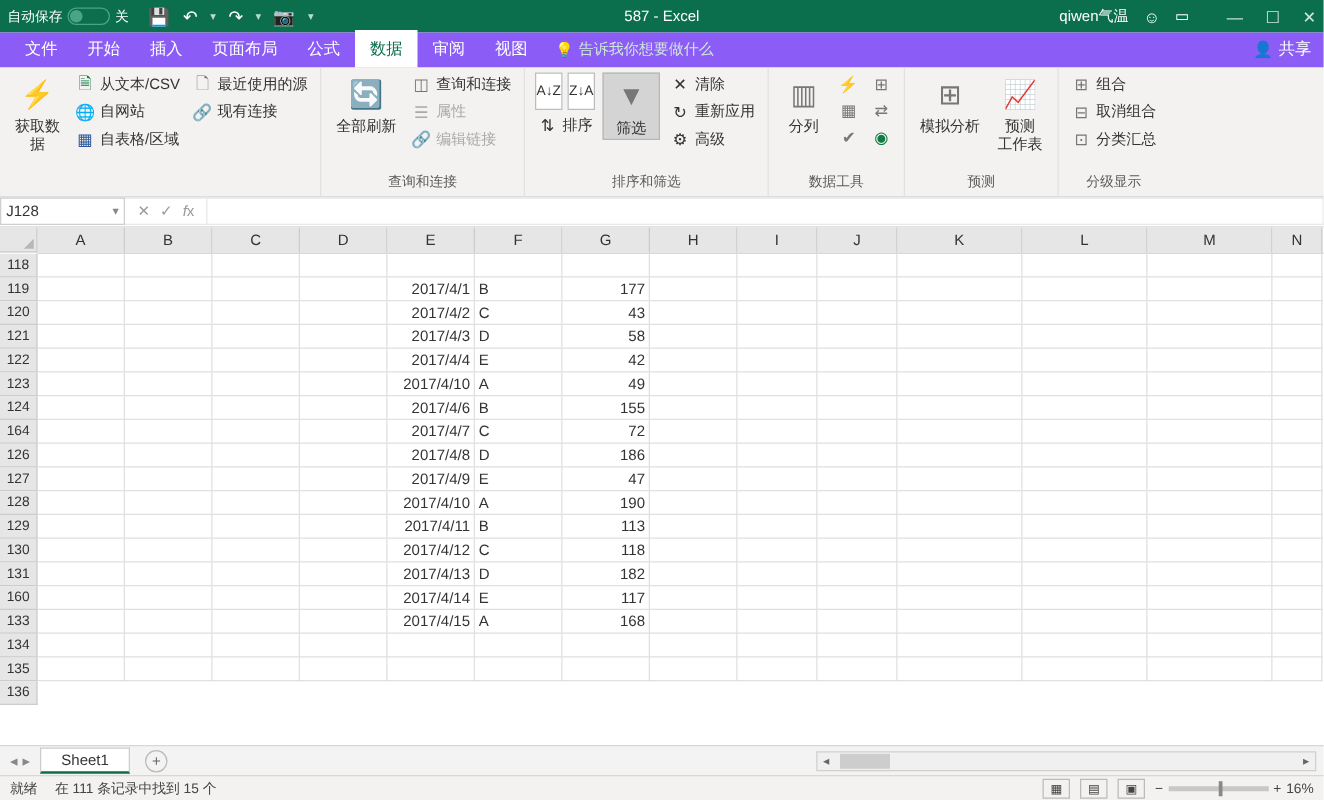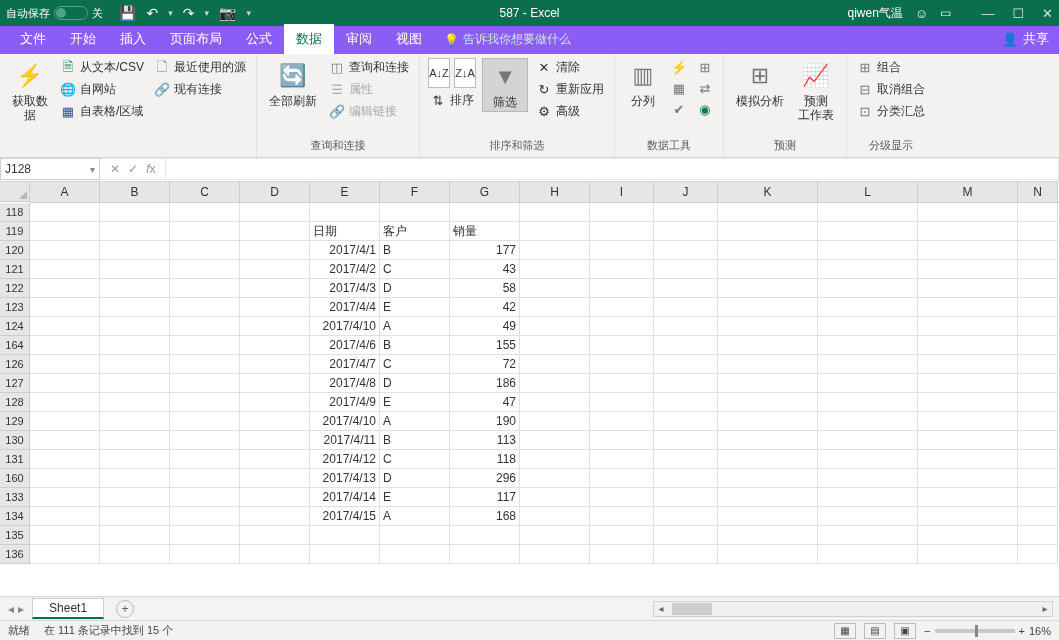--- a/index.html
+++ b/index.html
@@ -361,36 +361,20 @@
             <div class="cell" style="width: 100px;"></div>
             <div class="cell" style="width: 100px;"></div>
             <div class="cell" style="width: 100px;"></div>
             <div class="cell" style="width: 40px;"></div>
           </div>
           <div class="row">
             <div class="cell" style="width: 70px;"></div>
             <div class="cell" style="width: 70px;"></div>
             <div class="cell" style="width: 70px;"></div>
             <div class="cell" style="width: 70px;"></div>
-            <div class="cell" style="width: 70px;">日期</div>
-            <div class="cell" style="width: 70px;">客户</div>
-            <div class="cell" style="width: 70px;">销量</div>
-            <div class="cell" style="width: 70px;"></div>
-            <div class="cell" style="width: 64px;"></div>
-            <div class="cell" style="width: 64px;"></div>
-            <div class="cell" style="width: 100px;"></div>
-            <div class="cell" style="width: 100px;"></div>
-            <div class="cell" style="width: 100px;"></div>
-            <div class="cell" style="width: 40px;"></div>
-          </div>
-          <div class="row">
-            <div class="cell" style="width: 70px;"></div>
-            <div class="cell" style="width: 70px;"></div>
-            <div class="cell" style="width: 70px;"></div>
-            <div class="cell" style="width: 70px;"></div>
             <div class="cell r" style="width: 70px;">2017/4/1</div>
             <div class="cell" style="width: 70px;">B</div>
             <div class="cell r" style="width: 70px;">177</div>
             <div class="cell" style="width: 70px;"></div>
             <div class="cell" style="width: 64px;"></div>
             <div class="cell" style="width: 64px;"></div>
             <div class="cell" style="width: 100px;"></div>
             <div class="cell" style="width: 100px;"></div>
             <div class="cell" style="width: 100px;"></div>
             <div class="cell" style="width: 40px;"></div>
@@ -571,21 +555,21 @@
             <div class="cell" style="width: 100px;"></div>
             <div class="cell" style="width: 40px;"></div>
           </div>
           <div class="row">
             <div class="cell" style="width: 70px;"></div>
             <div class="cell" style="width: 70px;"></div>
             <div class="cell" style="width: 70px;"></div>
             <div class="cell" style="width: 70px;"></div>
             <div class="cell r" style="width: 70px;">2017/4/13</div>
             <div class="cell" style="width: 70px;">D</div>
-            <div class="cell r" style="width: 70px;">296</div>
+            <div class="cell r" style="width: 70px;">182</div>
             <div class="cell" style="width: 70px;"></div>
             <div class="cell" style="width: 64px;"></div>
             <div class="cell" style="width: 64px;"></div>
             <div class="cell" style="width: 100px;"></div>
             <div class="cell" style="width: 100px;"></div>
             <div class="cell" style="width: 100px;"></div>
             <div class="cell" style="width: 40px;"></div>
           </div>
           <div class="row">
             <div class="cell" style="width: 70px;"></div>

